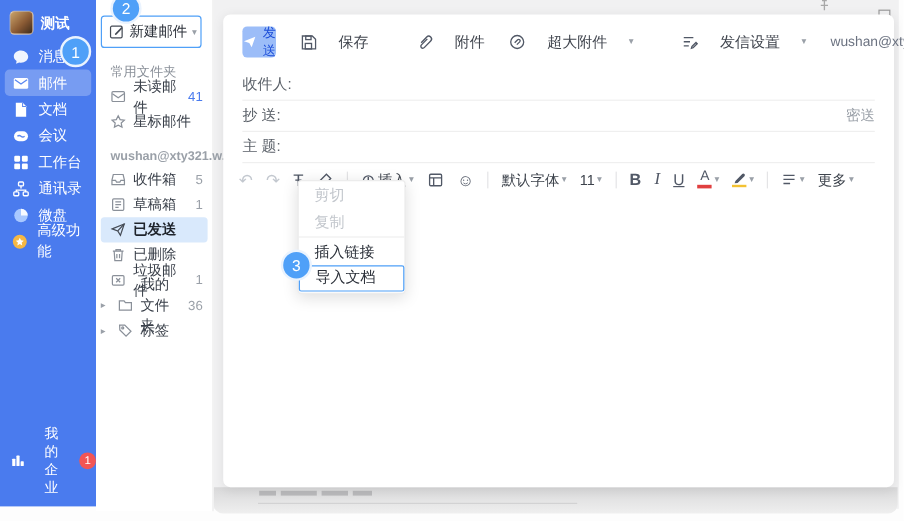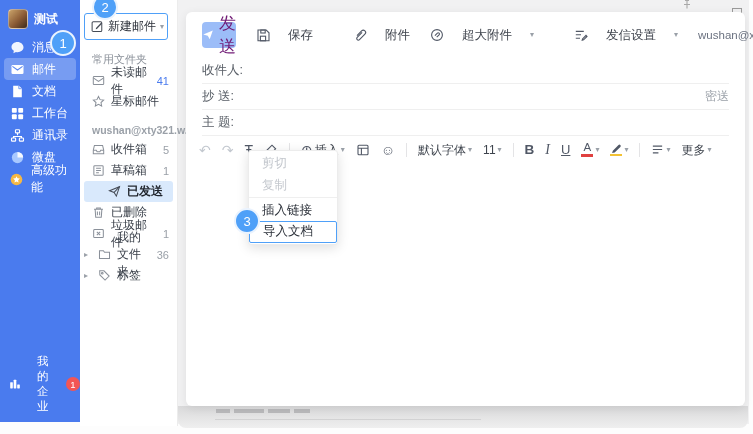--- a/index.html
+++ b/index.html
@@ -35,41 +35,41 @@
     display:flex; align-items:center; gap:4px; padding-left:6px;
     border:1px solid #4fa0f8; border-radius:3px; background:#fff;
     font-size:12px; color:#2c313a; cursor:pointer; }
   .section-label { margin:12px 0 3px 12px; font-size:11px; color:#8a9099; }
   .acct-label { margin:12px 0 3px 12px; font-size:10.5px; font-weight:bold; color:#9aa0a8; }
   .f-row { display:flex; align-items:center; gap:6px; height:21px; padding:0 8px 0 12px;
     font-size:12px; color:#3a404a; cursor:pointer; }
   .f-row .f-ic { width:13px; height:13px; flex:0 0 13px; display:inline-flex; }
   .f-row .f-count { margin-left:auto; font-size:11px; color:#9aa0a8; }
   .f-row .f-count.blue { color:#4a7bee; }
-  .f-row.selected { background:#d9e9fc; border-radius:3px; margin:0 4px; padding:0 4px 0 24px; font-weight:bold; color:#1f242c; }
+  .f-row.selected { background:#d9e9fc; border-radius:3px; margin:0 4px; padding:0 4px 0 8px; font-weight:bold; color:#1f242c; }
   .f-row .tw { width:8px; flex:0 0 8px; font-size:8px; color:#9aa0a8; margin-left:-8px; }
   .f-row.expandable { padding-left:4px; }
 
   
   .main-bg { position:absolute; left:178px; top:0; width:571px; height:424px;
     background:#f1f1f2; z-index:1; }
   .win-controls { position:absolute; top:2px; right:10px; display:flex; gap:13px;
     align-items:flex-start; z-index:6; color:#9b9b9b; }
   .wc { width:12px; height:16px; position:relative; cursor:pointer; }
   .wc-pin svg { display:block; margin-top:-3px; }
   .wc-min::after { content:""; position:absolute; left:1px; top:12px; width:10px; height:1.6px; background:#9b9b9b; }
   .wc-max::after { content:""; position:absolute; left:1px; top:6px; width:8px; height:8px; border:1.3px solid #9b9b9b; }
 
   
   .card { position:absolute; left:186px; top:12px; width:559px; height:394px;
     background:#fff; border-radius:6px; box-shadow:0 2px 10px rgba(0,0,0,.08); z-index:10; }
   .c-toolbar { display:flex; align-items:center; height:46px; padding:0 16px; gap:20px; }
   .send-btn { display:flex; align-items:center; gap:5px; width:56px; height:26px;
     justify-content:center; background:#9cbdf8; border:none; border-radius:4px;
-    color:#701a75; font-size:17px; cursor:pointer; }
+    color:#1d4ed8; font-size:11px; cursor:pointer; }
   .tb-item { display:flex; align-items:center; gap:18px; font-size:12.5px;
     color:#40454e; cursor:pointer; white-space:nowrap; }
   .tb-div { width:1px; height:14px; background:#e4e4e6; }
   .caret { font-size:8px; color:#9aa0a8; line-height:1; }
   .acct-right { margin-left:auto; display:flex; align-items:center; gap:4px;
     font-size:11.5px; color:#6b7280; cursor:pointer; }
 
   .field-row { display:flex; align-items:center; height:26px; margin:0 16px;
     border-bottom:1px solid #efefef; font-size:12.5px; color:#5a6068; cursor:text; }
   .bcc { margin-left:auto; color:#9aa0a8; font-size:12px; cursor:pointer; }
@@ -144,20 +144,29 @@
         <span class="nav-ic">
           <svg width="15" height="15" viewBox="0 0 16 16">
               <path d="M3.4 1.8h6.2l3 3v9.4H3.4z" fill="#fff"></path>
               <path d="M9.4 2v3h3" fill="none" stroke="#5c88f0" stroke-width=".9"></path>
             </svg>
         </span>
         <span>文档</span>
       </div>
       <div class="nav-item">
         <span class="nav-ic">
+          <svg width="15" height="15" viewBox="0 0 16 16">
+              <rect x="1.8" y="3.6" width="12.4" height="8.8" rx="4.4" fill="#fff"></rect>
+              <path d="M4.8 8c1.1-.9 2.1-.9 3.2 0s2.1.9 3.2 0" stroke="#5c88f0" stroke-width="1.2" fill="none"></path>
+            </svg>
+        </span>
+        <span>会议</span>
+      </div>
+      <div class="nav-item">
+        <span class="nav-ic">
           <svg width="15" height="15" viewBox="0 0 16 16" fill="#fff">
               <rect x="2" y="2" width="5.2" height="5.2" rx="1"></rect>
               <rect x="8.8" y="2" width="5.2" height="5.2" rx="1"></rect>
               <rect x="2" y="8.8" width="5.2" height="5.2" rx="1"></rect>
               <rect x="8.8" y="8.8" width="5.2" height="5.2" rx="1"></rect>
             </svg>
         </span>
         <span>工作台</span>
       </div>
       <div class="nav-item">

